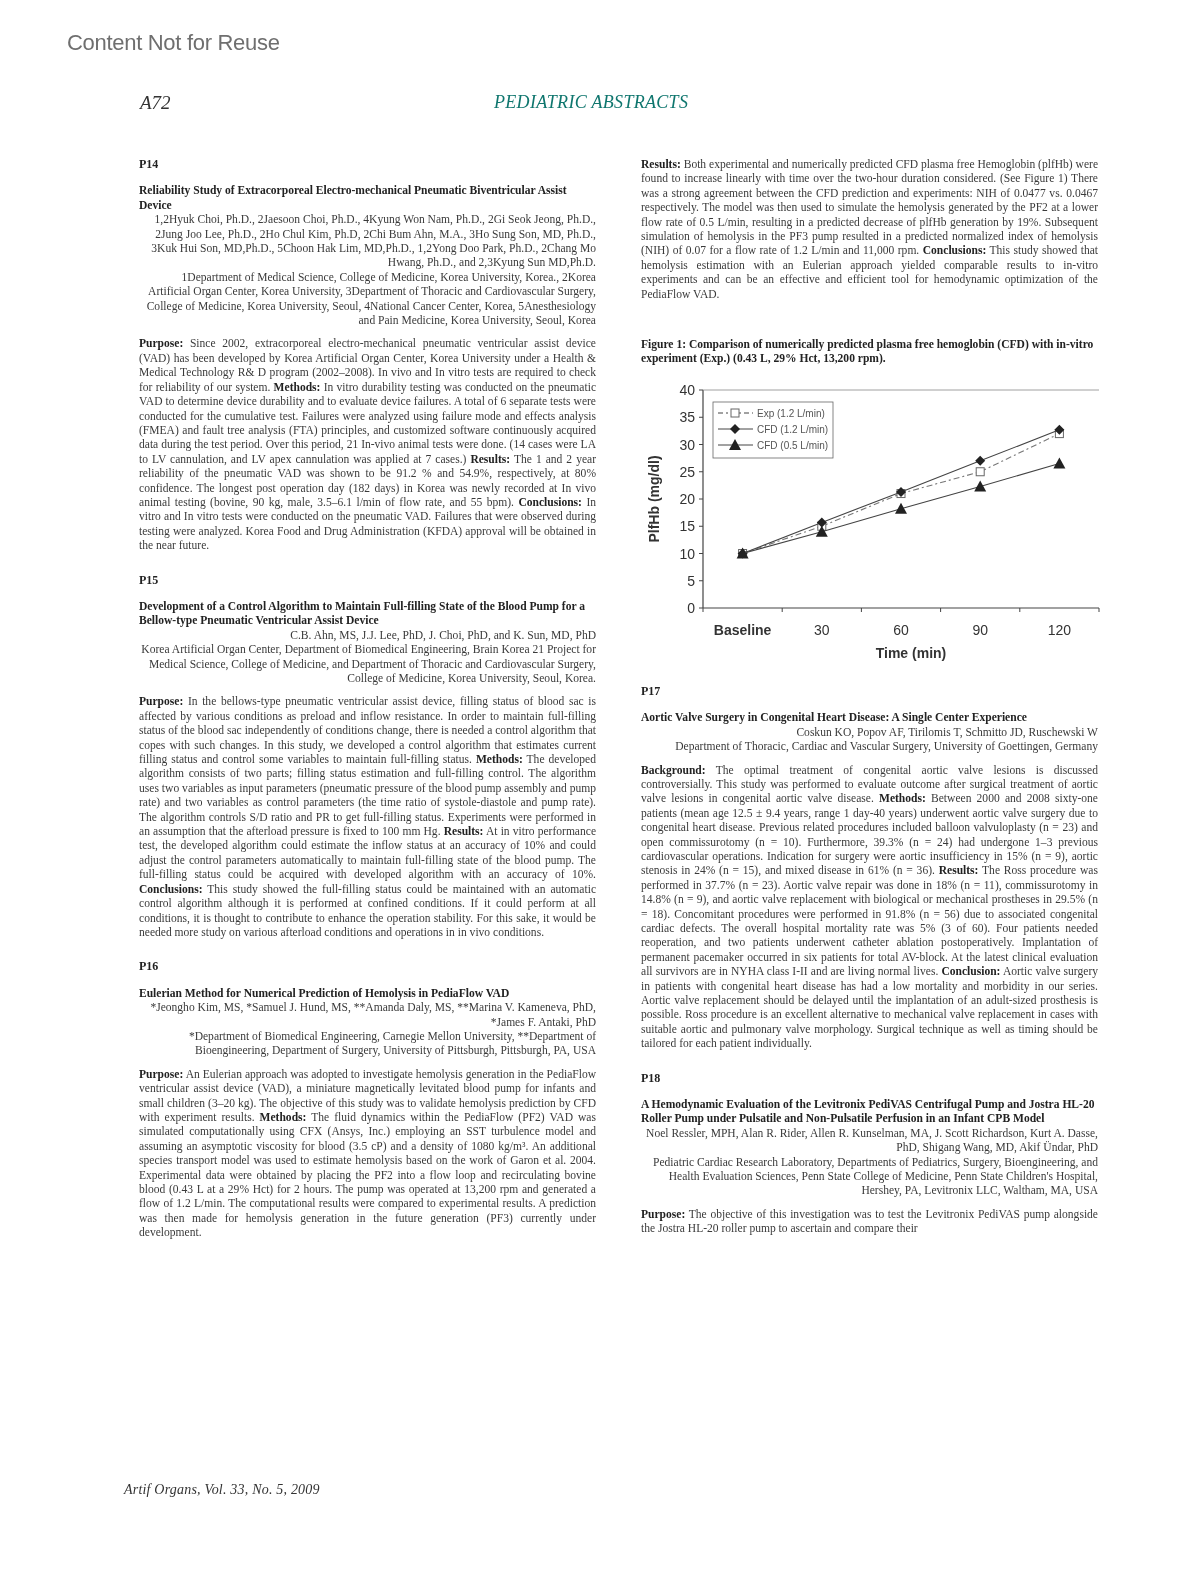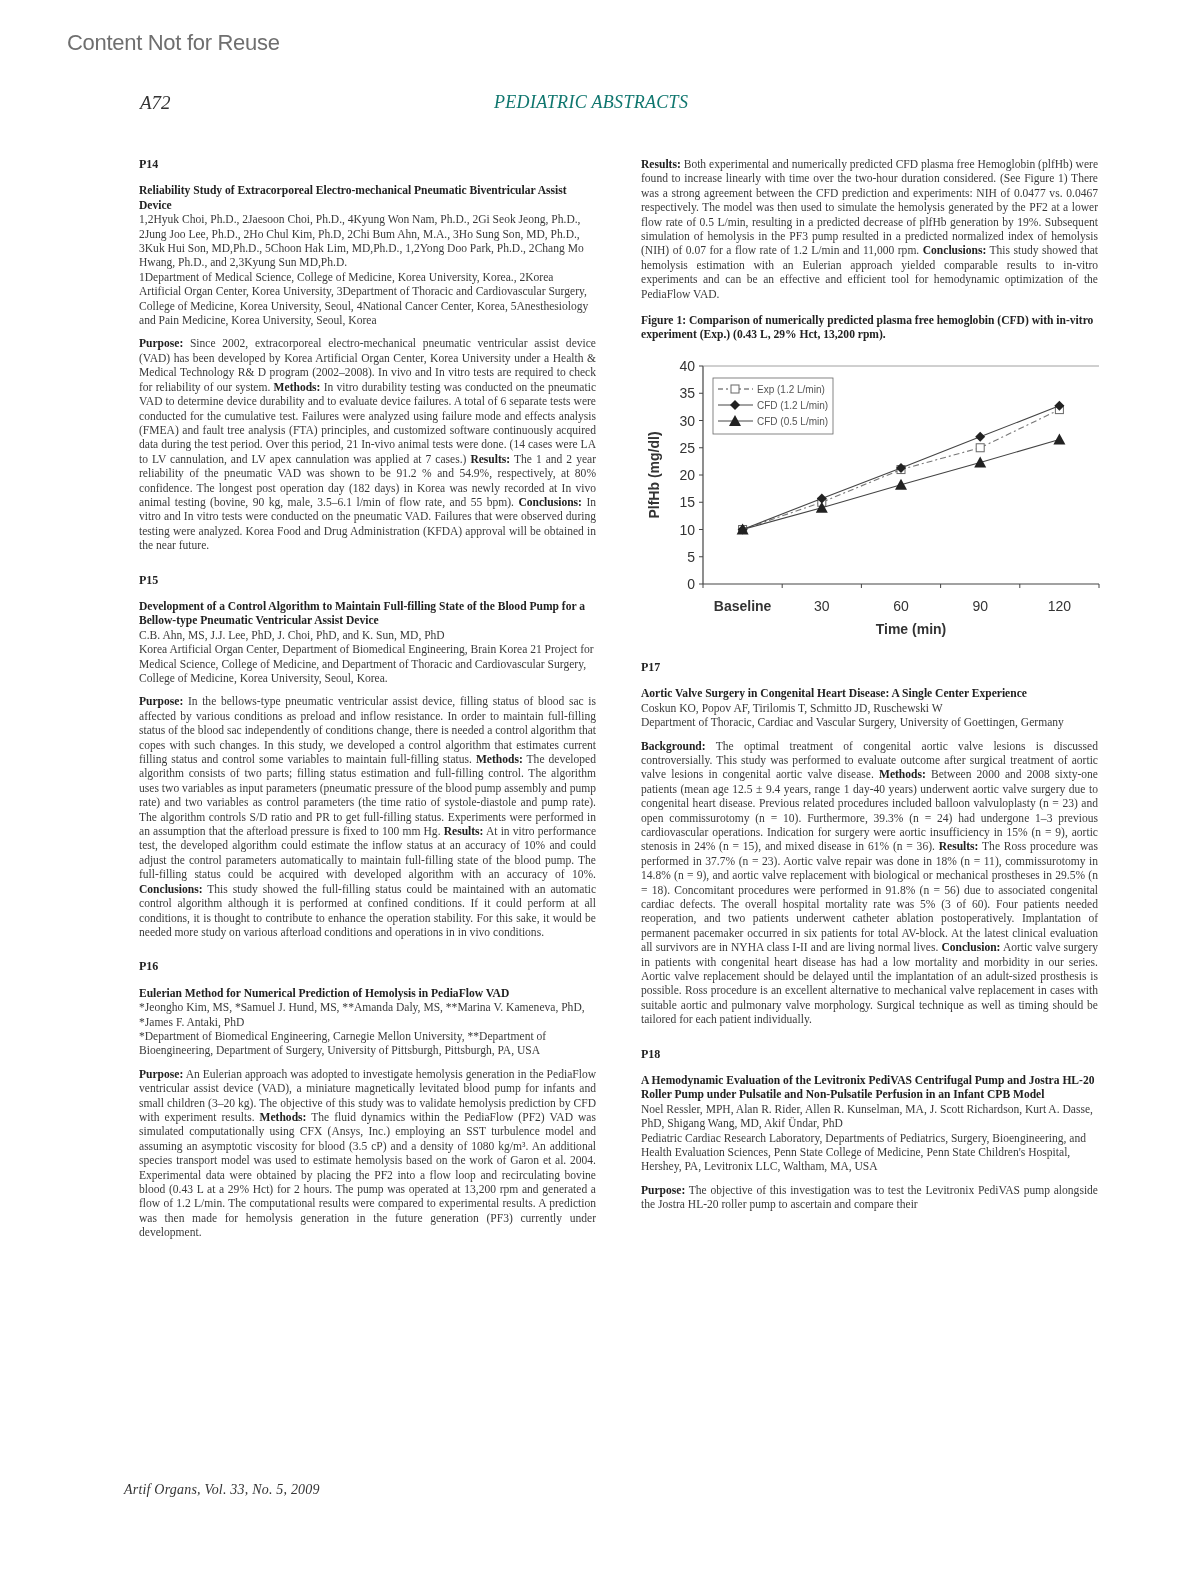--- a/index.html
+++ b/index.html
@@ -6,25 +6,25 @@
   body{width:1200px;height:1582px;position:relative;overflow:hidden;font-family:"Liberation Serif","DejaVu Serif",serif;color:#2a2a2a;}
   .watermark{position:absolute;left:31px;top:30px;font-family:Liberation Sans, sans-serif;font-size:22px;color:#6f6f6f;letter-spacing:-0.3px;margin-left:36px;}
   .pagenum{position:absolute;left:140px;top:92px;font-style:italic;font-size:19px;color:#333;}
   .runhead{position:absolute;left:494px;top:92px;font-style:italic;font-size:18px;color:#0f766e;letter-spacing:0.3px;}
   .footer{position:absolute;left:124px;top:1482px;font-style:italic;font-size:14px;color:#333;letter-spacing:0.2px;}
   .col{position:absolute;width:457px;font-size:11.55px;line-height:14.4px;}
   .col.left{left:139px;top:157px;}
   .col.right{left:641px;top:157px;}
   .pid{font-weight:bold;font-size:12px;margin:0 0 12px 0;color:#222;}
   .ptitle{font-weight:bold;color:#222;margin:0;}
-  .authors,.affil{margin:0;color:#3a3a3a;}
+  .authors,.affil{margin:0;color:#3a3a3a;text-align:right;}
   .body{margin:9px 0 0 0;text-align:justify;color:#3a3a3a;hyphens:auto;}
   .body b{color:#222;}
   .section{margin-bottom:20px;}
-  .figcap{font-weight:bold;color:#222;margin:12px 0 6px 0;}
+  .figcap{font-weight:bold;color:#222;margin:36px 0 6px 0;}
   .chart{position:relative;width:460px;height:290px;}
   .chart svg{position:absolute;left:0;top:0;}
   .tick-label{font-family:"Liberation Sans","DejaVu Sans",sans-serif;font-size:14px;fill:#333;}
   .axis-title{font-family:"Liberation Sans","DejaVu Sans",sans-serif;font-size:14px;font-weight:bold;fill:#333;}
   .legend-text{font-family:"Liberation Sans","DejaVu Sans",sans-serif;font-size:10px;fill:#555;}
 </style>
 </head>
 <body>
 
 <div class="watermark">Content Not for Reuse</div>

